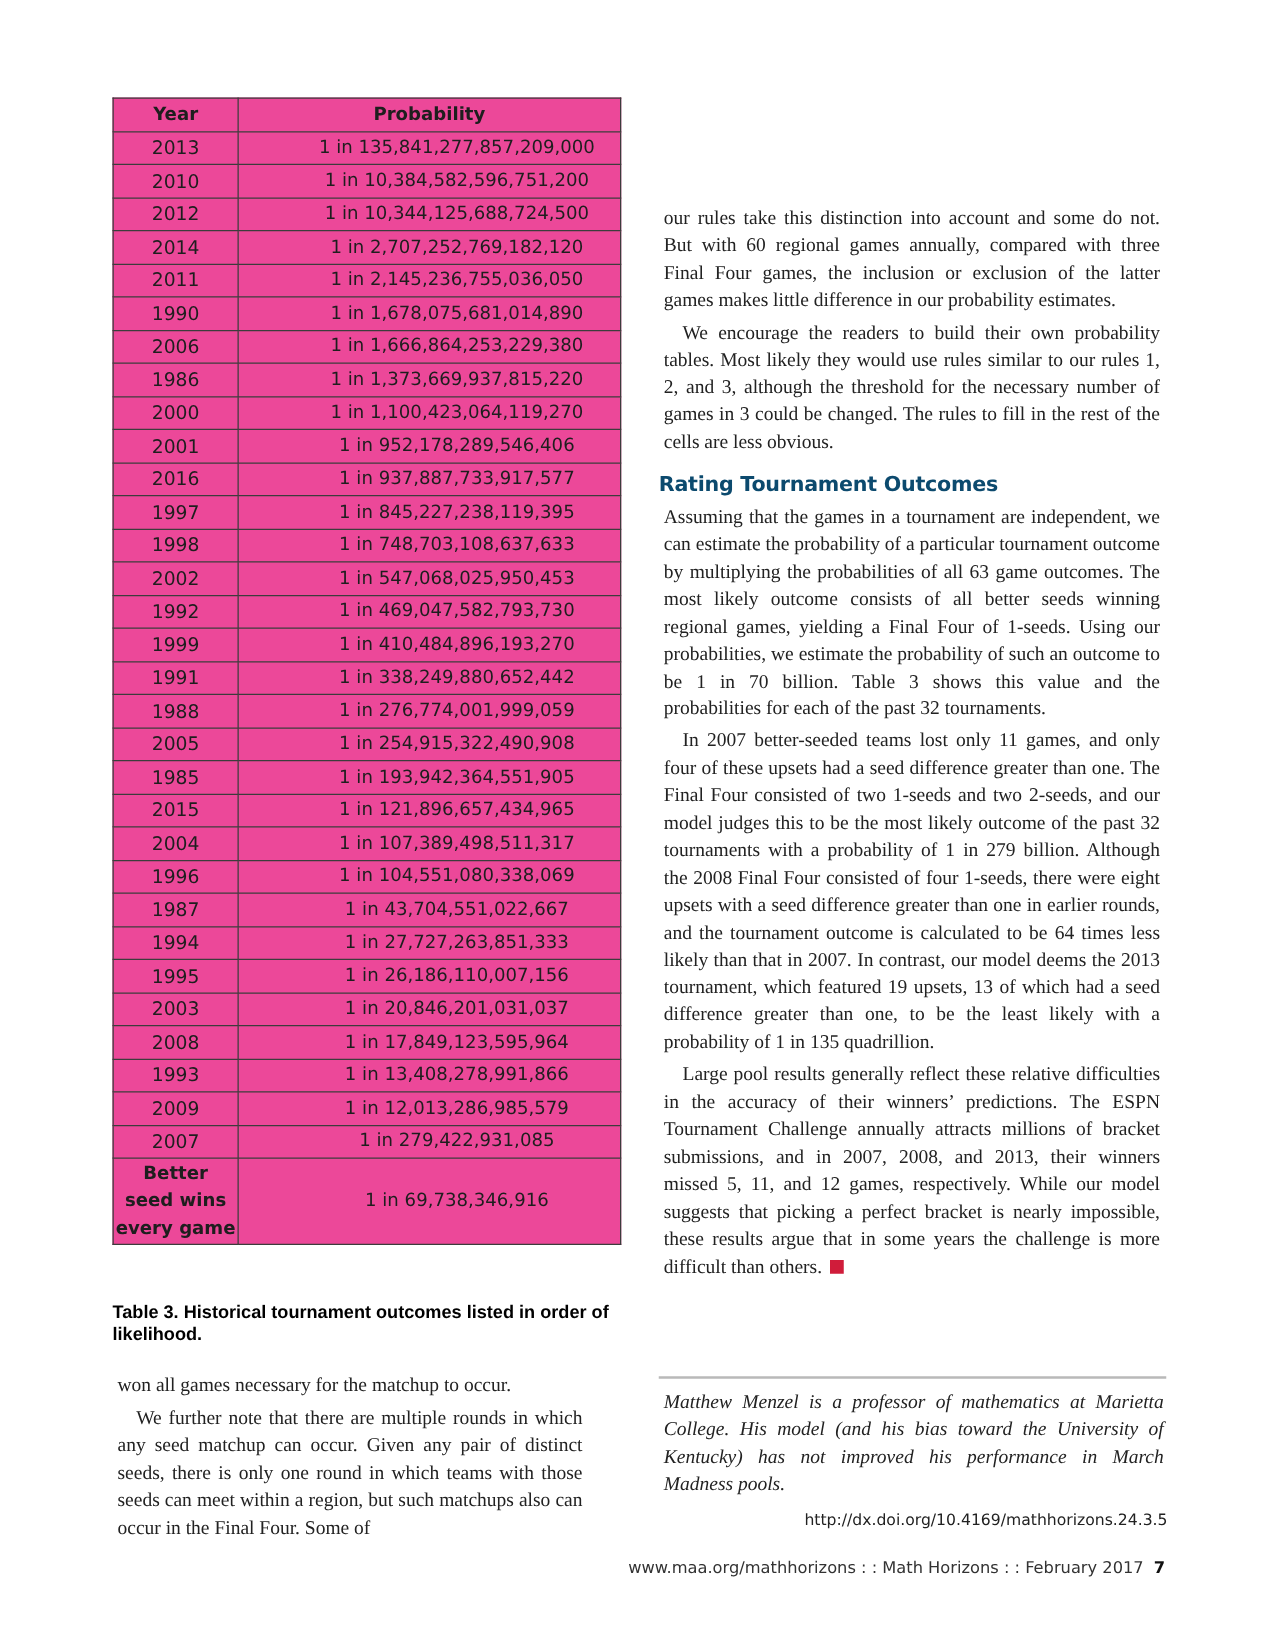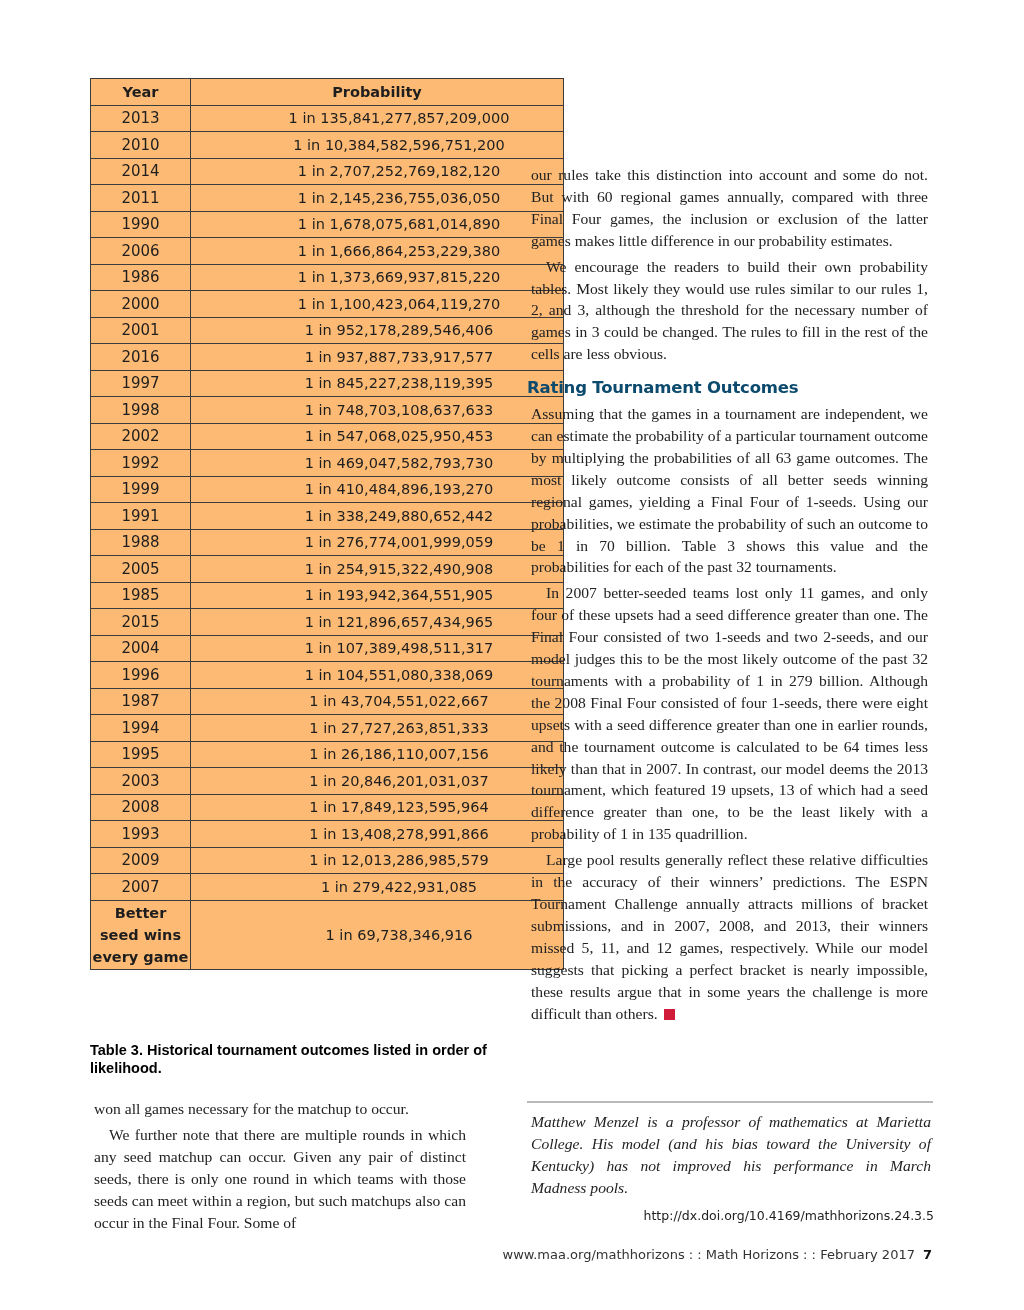--- a/index.html
+++ b/index.html
@@ -1,20 +1,20 @@
 <!DOCTYPE html>
 <html><head>
   <meta charset="utf-8">
   <style>
     html, body { margin: 0; padding: 0; background: #ffffff; }
     body { width: 1024px; height: 1310px; position: relative; overflow: hidden; color: #222; }
 
     .table-wrap { position: absolute; left: 90px; top: 78px; width: 407px; }
     table.outcomes {
-      border-collapse: collapse; width: 474px; background: #fdba74;
+      border-collapse: collapse; width: 407px; background: #ec4899;
       font-family: "DejaVu Sans", sans-serif; font-size: 14.5px; color: #1e1e1e;
       border: 1.5px solid #3c3c3c;
     }
     table.outcomes th, table.outcomes td {
       border: 1.5px solid #3c3c3c; height: 25.5px; padding: 0; text-align: center; vertical-align: middle;
     }
     table.outcomes th { font-weight: bold; font-size: 14.5px; }
     table.outcomes td.year { width: 99px; font-weight: normal; font-size: 15px; }
     table.outcomes td.prob { font-weight: normal; padding-left: 44px; }
     table.outcomes td.multi { line-height: 22px; padding: 1px 0; font-weight: bold; font-size: 14.5px; margin-left: 32px; }
@@ -64,20 +64,24 @@
     <tbody id="table-body">
         <tr>
           <td class="year">2013</td>
           <td class="prob">1 in 135,841,277,857,209,000</td>
         </tr>
         <tr>
           <td class="year">2010</td>
           <td class="prob">1 in 10,384,582,596,751,200</td>
         </tr>
         <tr>
+          <td class="year">2012</td>
+          <td class="prob">1 in 10,344,125,688,724,500</td>
+        </tr>
+        <tr>
           <td class="year">2014</td>
           <td class="prob">1 in 2,707,252,769,182,120</td>
         </tr>
         <tr>
           <td class="year">2011</td>
           <td class="prob">1 in 2,145,236,755,036,050</td>
         </tr>
         <tr>
           <td class="year">1990</td>
           <td class="prob">1 in 1,678,075,681,014,890</td>

